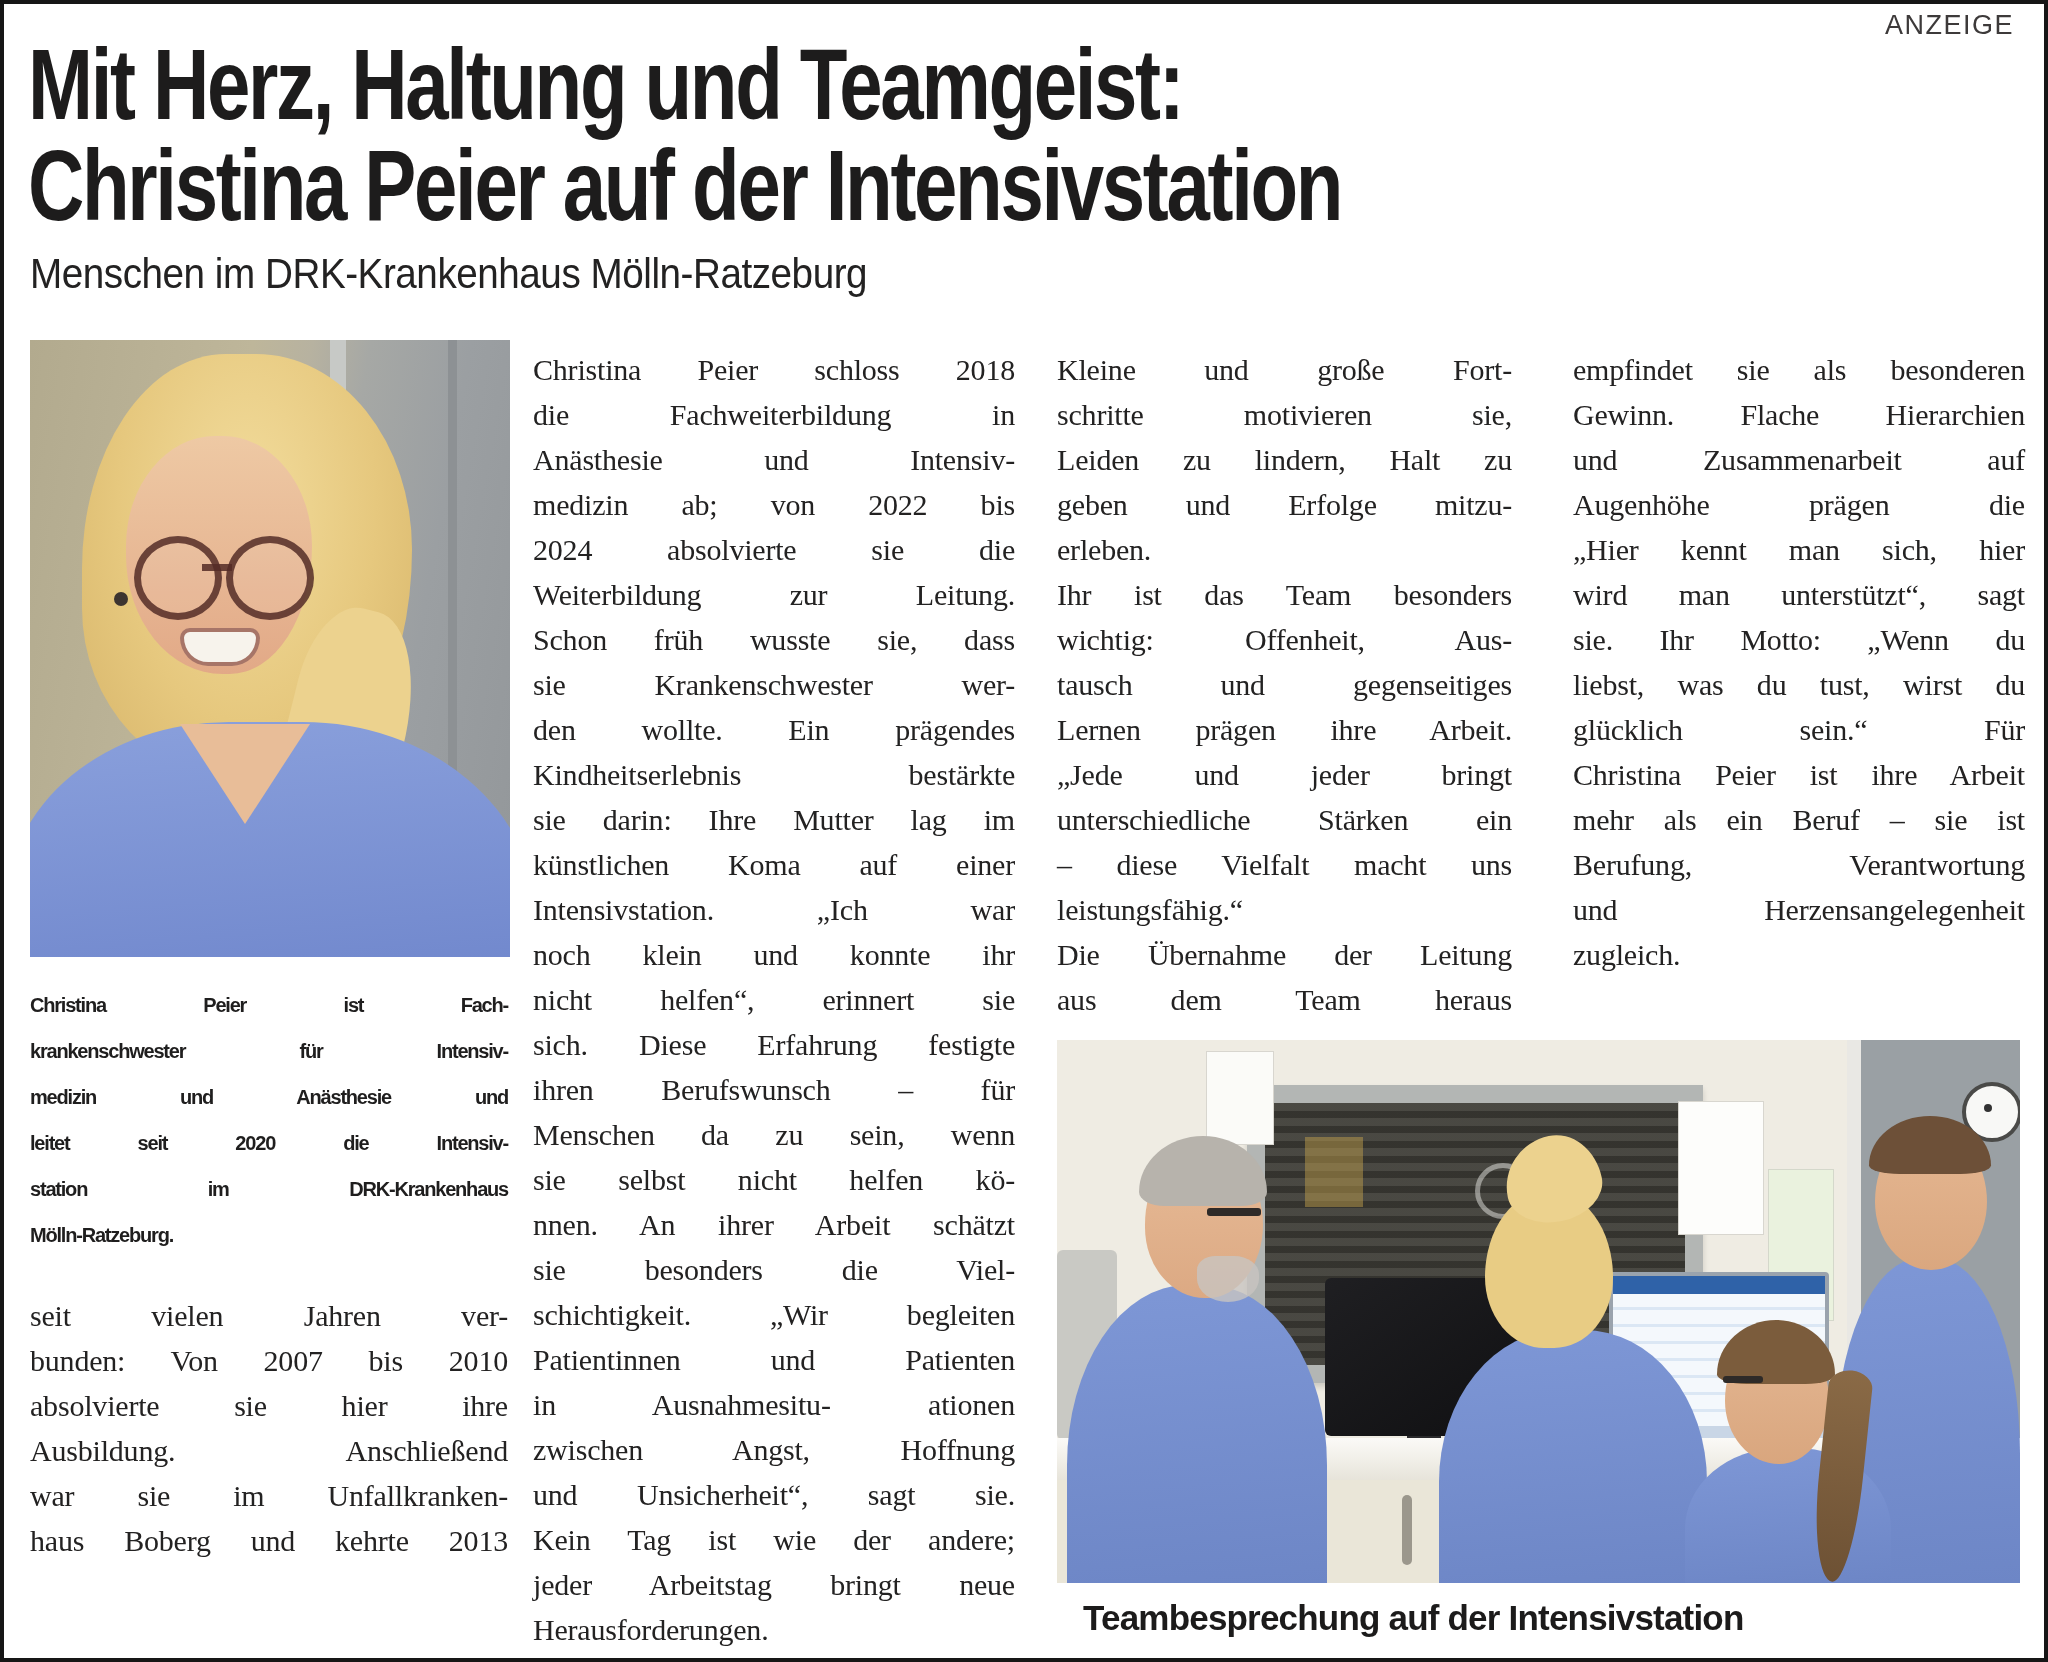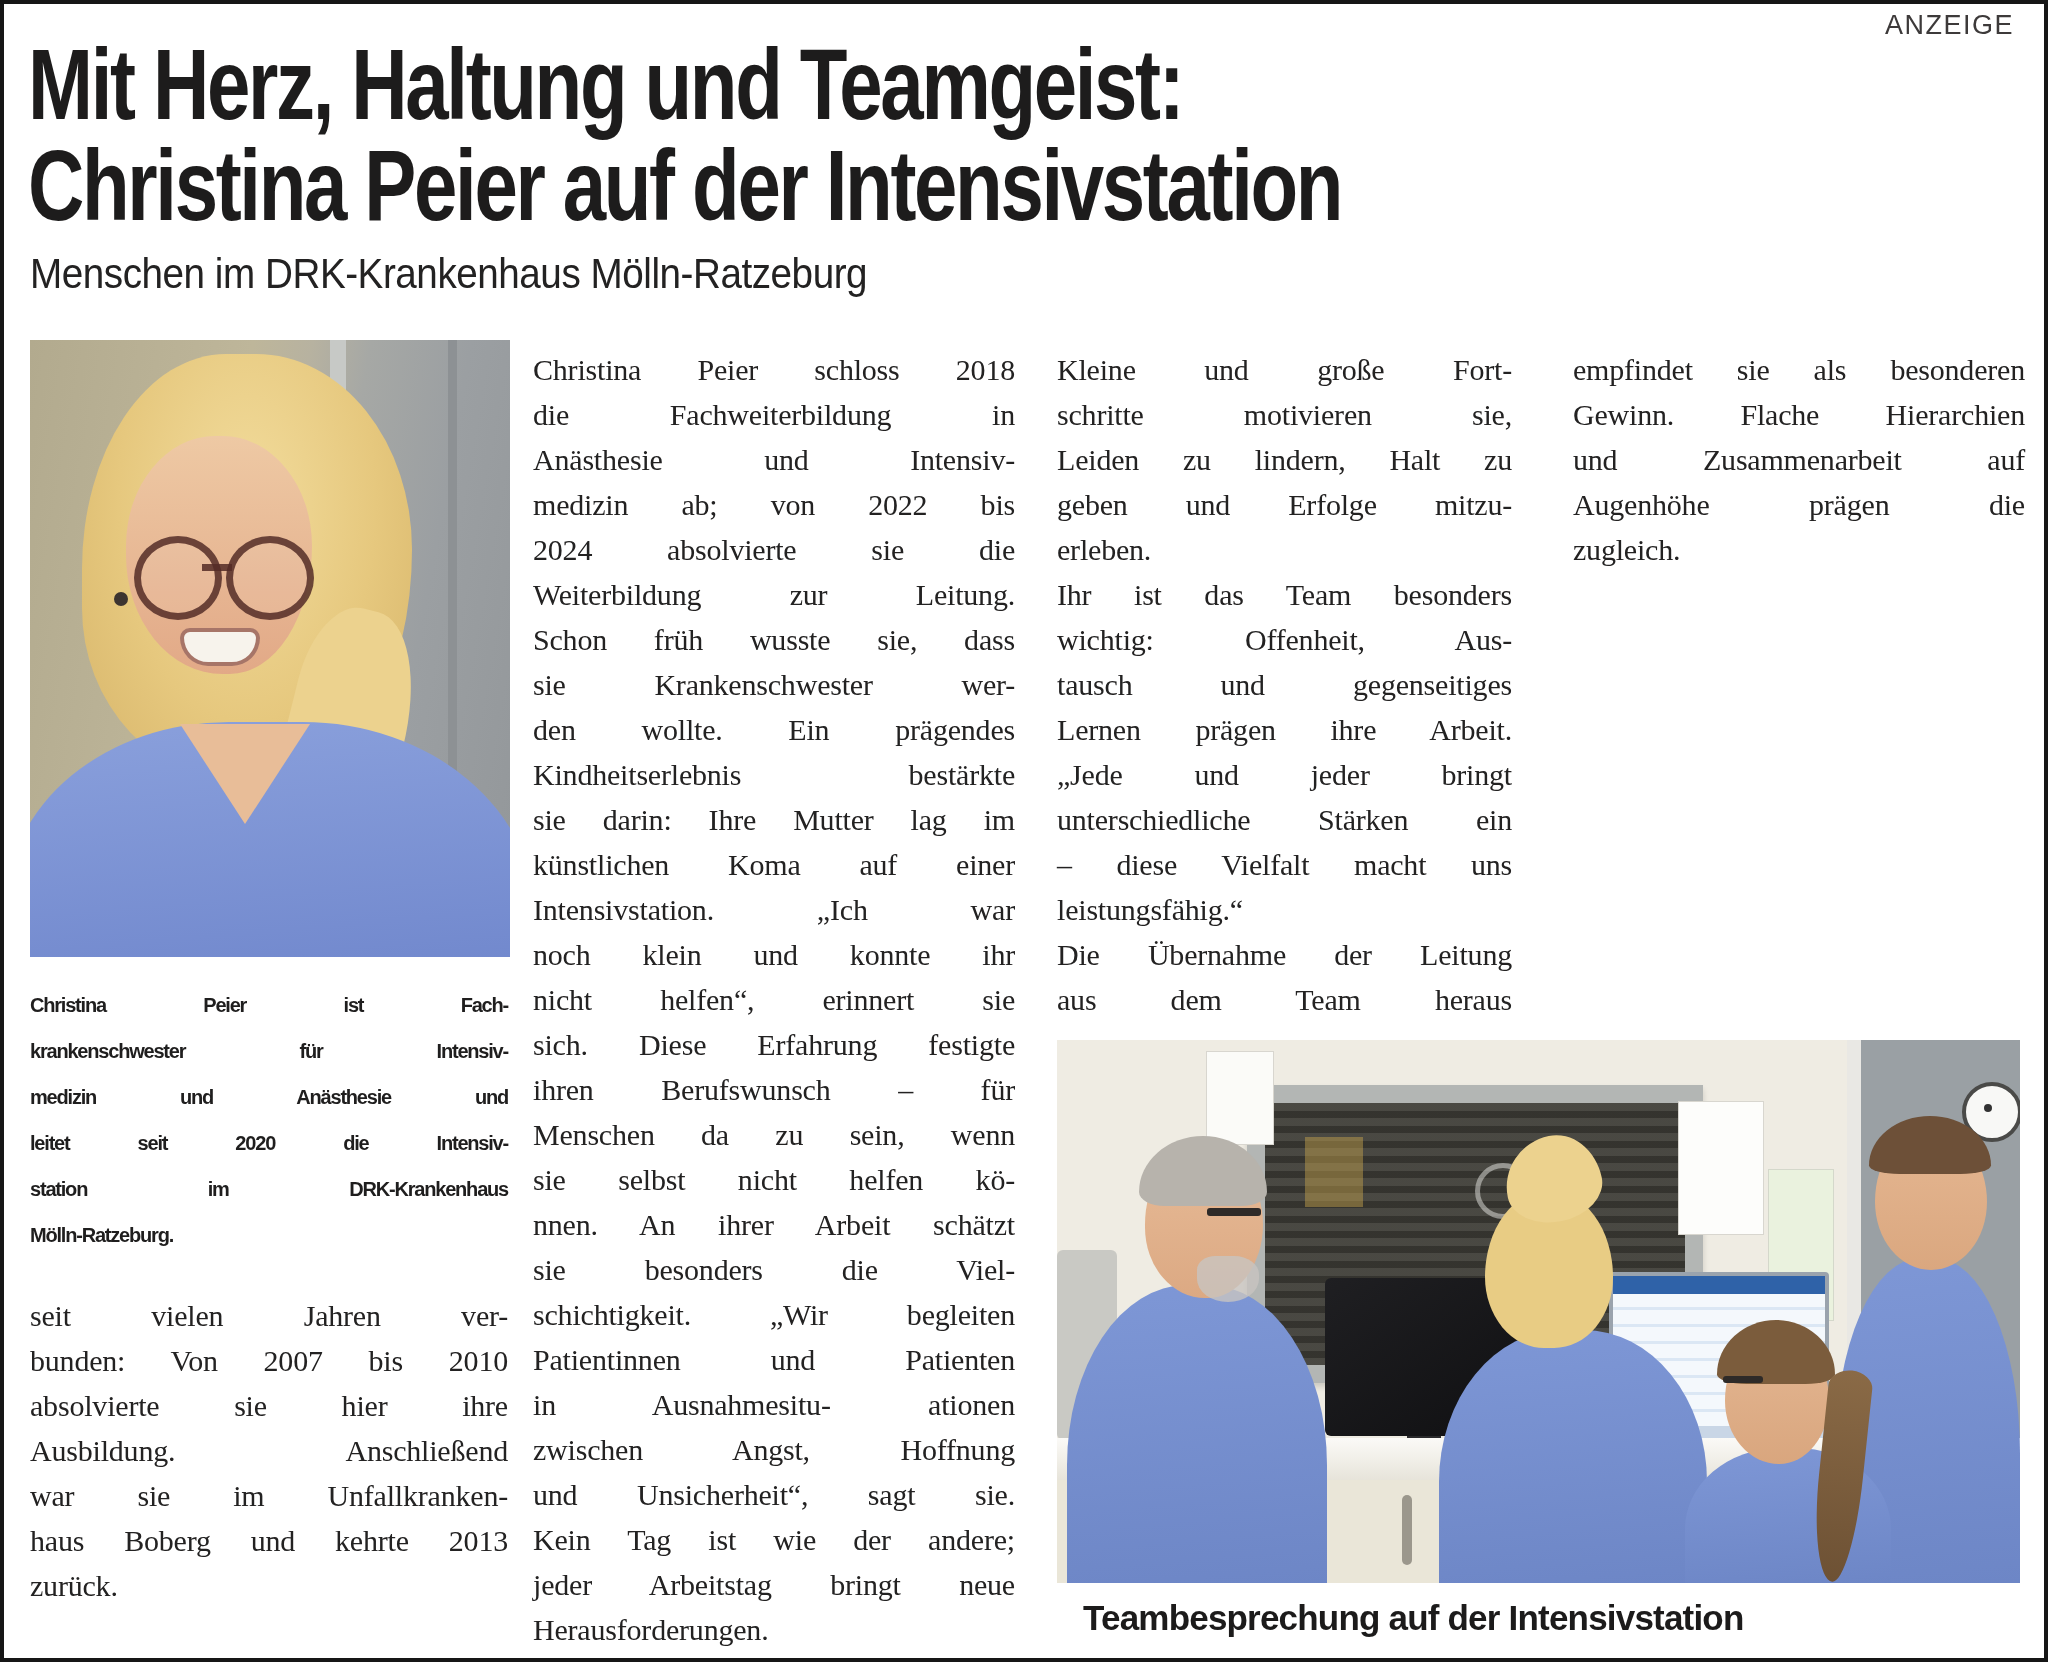--- a/index.html
+++ b/index.html
@@ -147,21 +147,20 @@
     <div class="ll">Mölln-Ratzeburg.</div>
   </div>
 
   <div class="col intro body-serif">
     <div class="jb">seit vielen Jahren ver-
 bunden: Von 2007 bis 2010
 absolvierte sie hier ihre
 Ausbildung. Anschließend
 war sie im Unfallkranken-
 haus Boberg und kehrte 2013</div>
-    <div class="ll">zurück.</div>
   </div>
 
   <div class="col col2 body-serif">
     <div class="jb">Christina Peier schloss 2018
 die Fachweiterbildung in
 Anästhesie und Intensiv-
 medizin ab; von 2022 bis
 2024 absolvierte sie die
 Weiterbildung zur Leitung.
 Schon früh wusste sie, dass
@@ -205,20 +204,29 @@
     <div class="ll">leistungsfähig.“</div>
     <div class="jb">Die Übernahme der Leitung
 aus dem Team heraus</div>
   </div>
 
   <div class="col col4 body-serif">
     <div class="jb">empfindet sie als besonderen
 Gewinn. Flache Hierarchien
 und Zusammenarbeit auf
 Augenhöhe prägen die</div>
+    <div class="jb">„Hier kennt man sich, hier
+wird man unterstützt“, sagt
+sie. Ihr Motto: „Wenn du
+liebst, was du tust, wirst du
+glücklich sein.“ Für
+Christina Peier ist ihre Arbeit
+mehr als ein Beruf – sie ist
+Berufung, Verantwortung
+und Herzensangelegenheit</div>
     <div class="ll">zugleich.</div>
   </div>
 
   <div class="team">
     <div class="t-equip"></div>
     <div class="t-window">
       <div class="t-blinds"></div>
       <div class="t-refl"></div>
       <div class="t-refl2"></div>
     </div>

